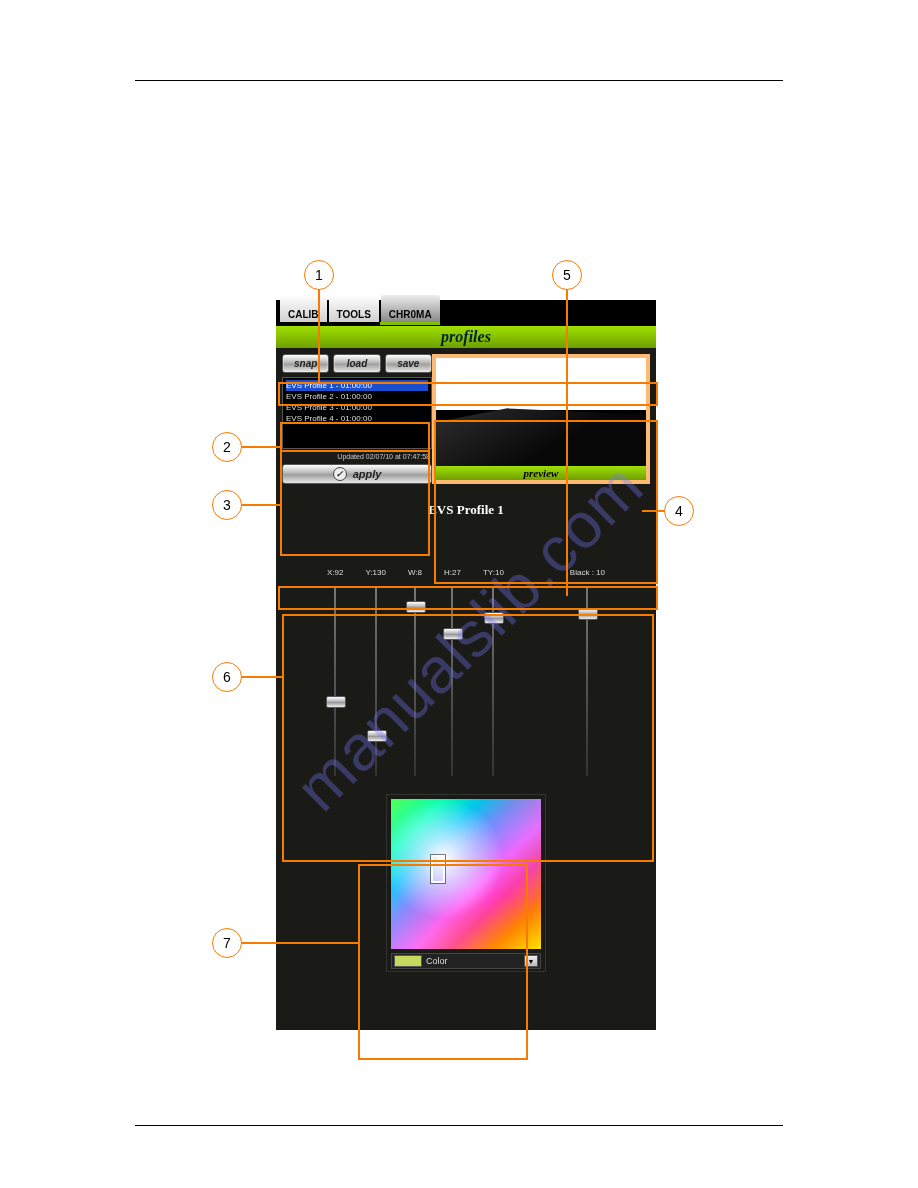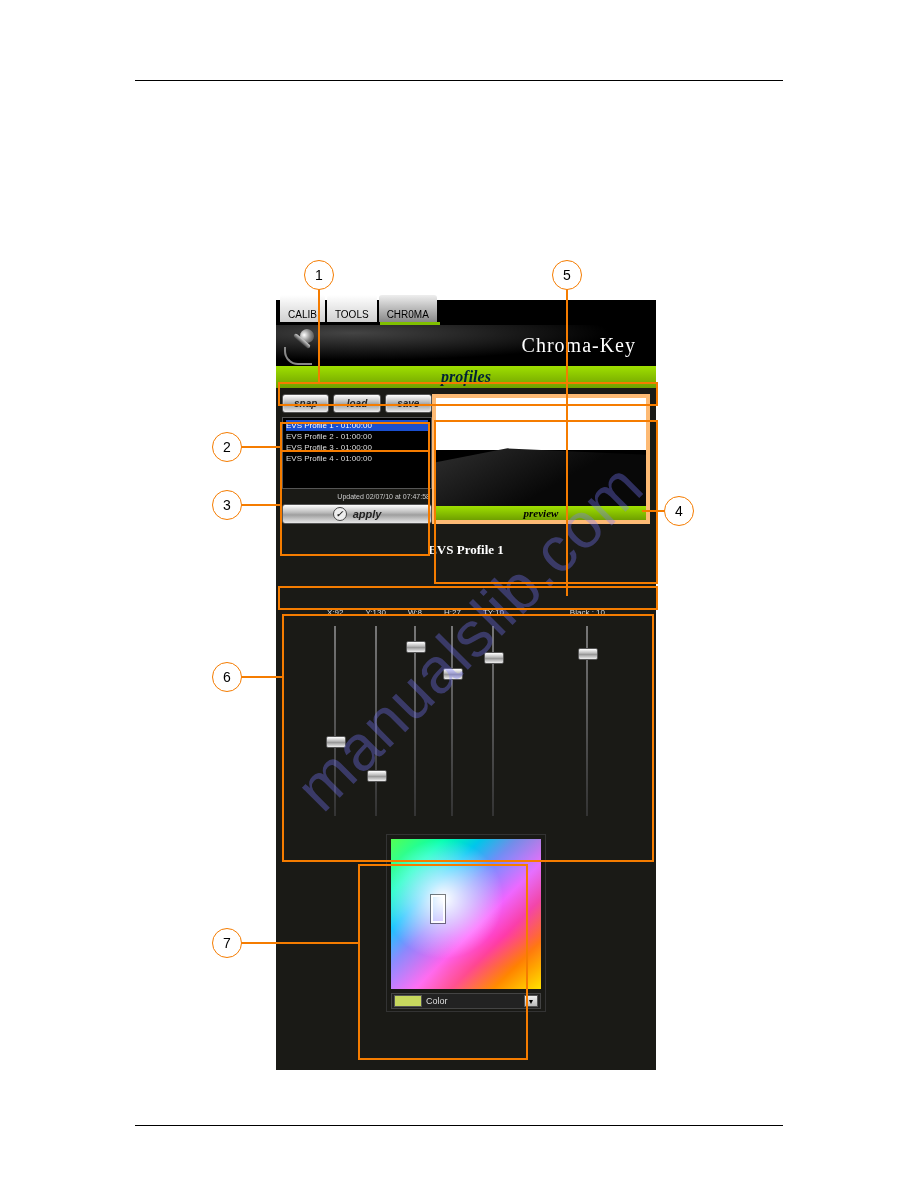--- a/index.html
+++ b/index.html
@@ -60,21 +60,21 @@
   .tabs {
     display: flex;
     align-items: flex-end;
     height: 22px;
     background: #000;
     padding-left: 4px;
     gap: 2px;
   }
   .tab {
     font-size: 10px;
-    font-weight: normal;
+    font-weight: bold;
     padding: 14px 8px 2px;
     color: #000;
     background: linear-gradient(#fff,#d0d0d0);
     border-radius: 3px 3px 0 0;
   }
   .tab.active {
     background: linear-gradient(#eee,#888);
     color: #000;
   }
   .tab-undersel {
@@ -452,28 +452,20 @@
 
   <div class="app">
 
     <div class="tabs">
       <div class="tab"><span>CALIB</span></div>
       <div class="tab"><span>TOOLS</span></div>
       <div class="tab active"><span>CHR0MA</span></div>
     </div>
     <div class="tab-undersel"></div>
 
-    <div class="titlebar">
-      <span class="mic-icon">
-        <span class="mic-head"></span>
-        <span class="mic-stem"></span>
-        <span class="mic-cable"></span>
-      </span>
-      <span>Chroma-Key</span>
-    </div>
 
     <div class="section-bar">
       <span>profiles</span>
     </div>
 
     <div class="profiles">
       <div class="pf-left">
         <div class="pf-btns">
           <div class="metal-btn"><span>snap</span></div>
           <div class="metal-btn"><span>load</span></div>

